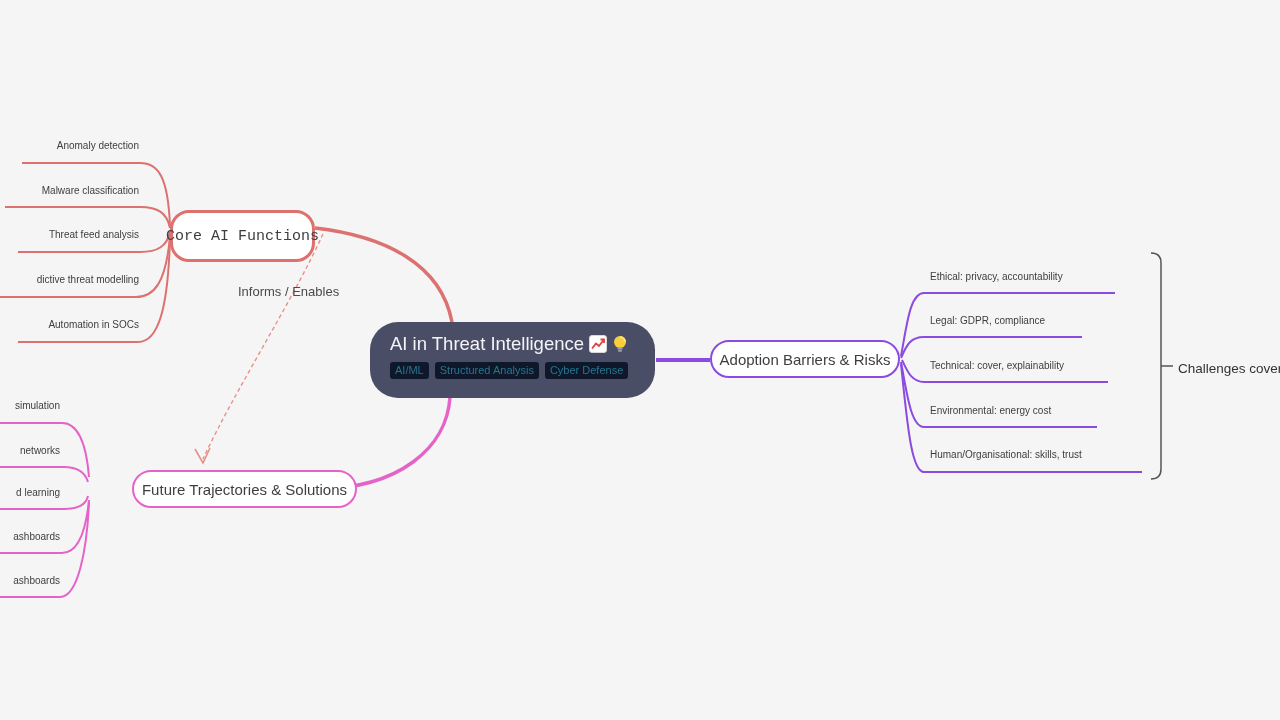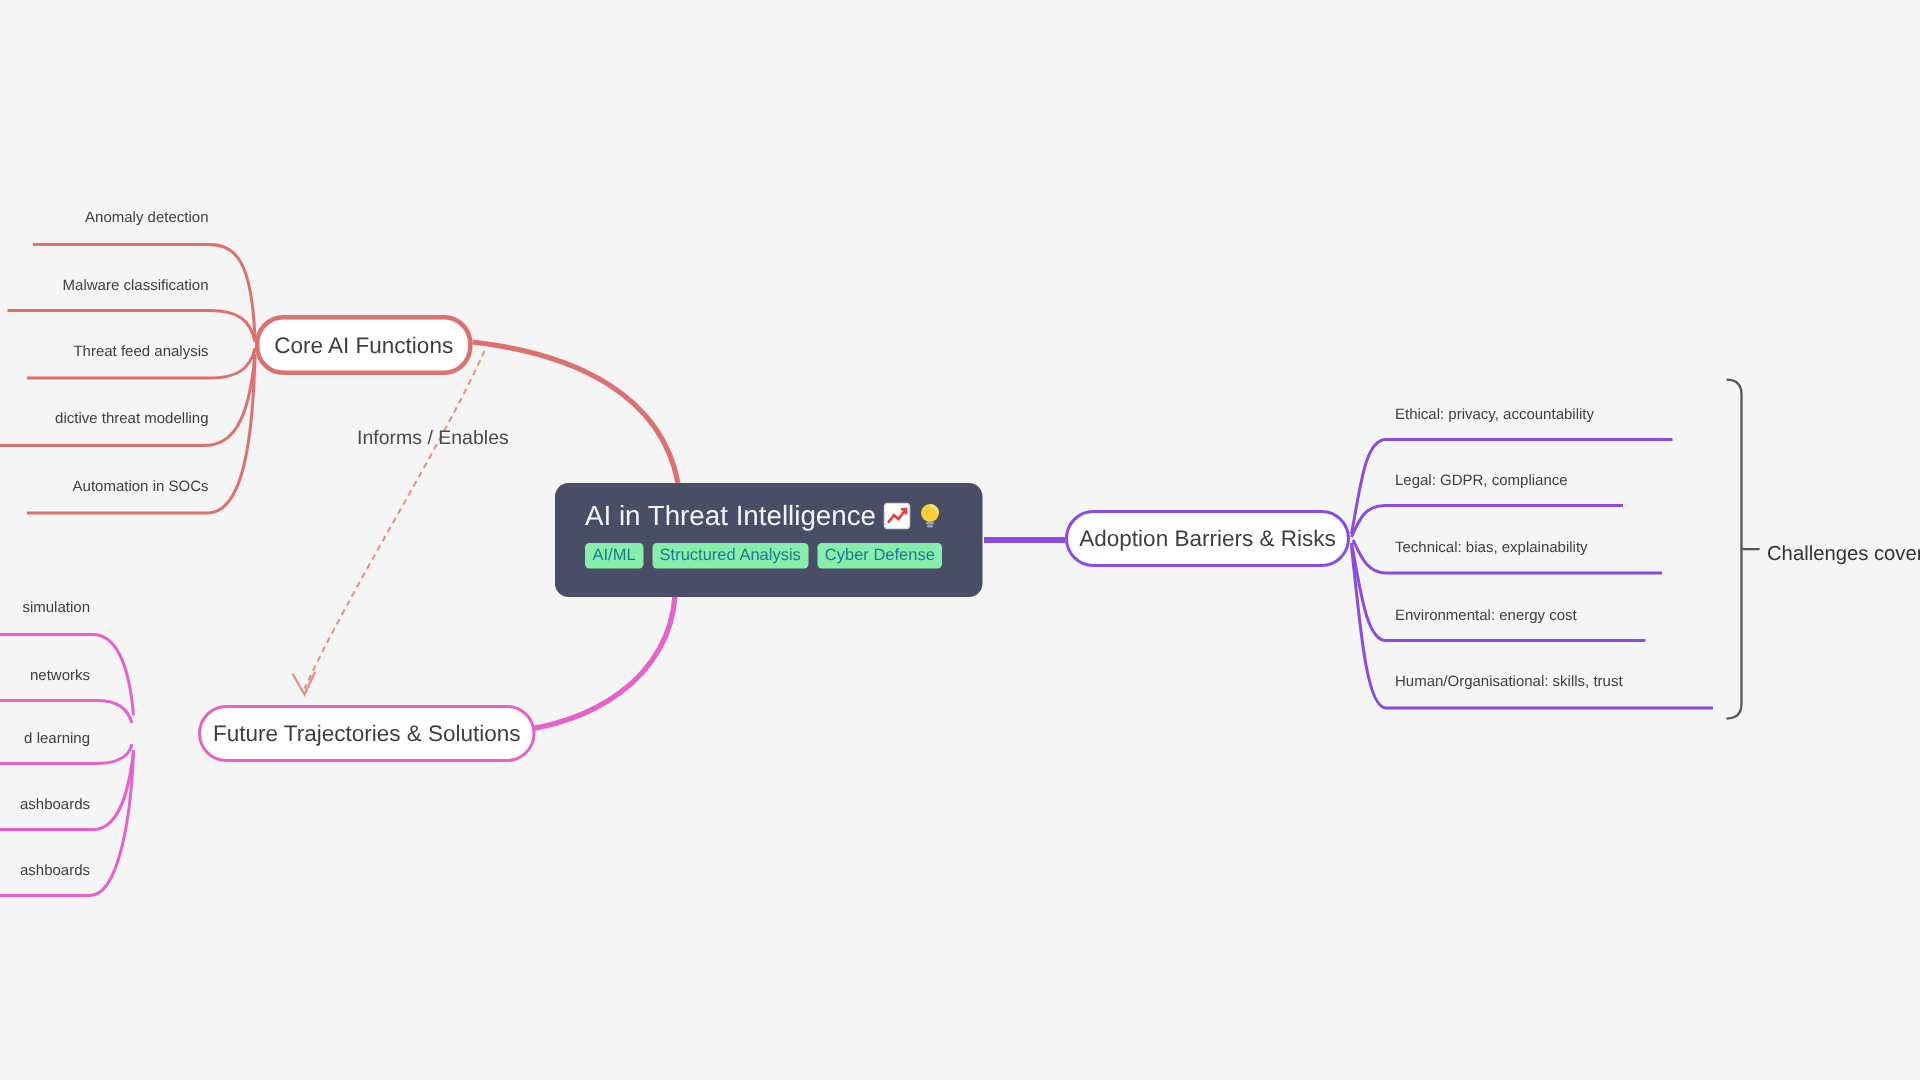--- a/index.html
+++ b/index.html
@@ -11,34 +11,34 @@
   #edges{position:absolute; left:0; top:0; z-index:1;}
   .leaf{
     position:absolute; z-index:2; white-space:nowrap;
     font-size:10px; line-height:21px; color:#3e3e42;
   }
   .bnode{
     position:absolute; z-index:3; background:#ffffff; box-sizing:border-box;
     display:flex; align-items:center; justify-content:center;
     border-radius:19px; font-size:15px; color:#3e3e42; white-space:nowrap;
   }
-  .bnode.core{left:170px; top:210px; width:145px; height:40px; border:3px solid #dd7170;}
+  .bnode.core{left:170px; top:210px; width:145px; height:52px; border:3px solid #dd7170;font-family:Liberation Mono, monospace;}
   .bnode.future{left:88px; top:470px; width:225px; height:38px; border:2.5px solid #e563c8;margin-left:44px;}
   .bnode.adoption{left:710px; top:340px; width:190px; height:38px; border:2.5px solid #8b4ae0;}
   .cnode{
     position:absolute; z-index:3; left:370px; top:322px; width:285px; height:76px;
-    background:#4a4d66; border-radius:9px; box-sizing:border-box;
+    background:#4a4d66; border-radius:28px; box-sizing:border-box;
     padding:11px 14px 0 20px;
   }
   .cnode .title-row{display:flex; align-items:center; gap:5px;}
   .cnode .title{font-size:18.5px; color:#f3f4f8; white-space:nowrap;}
   .cnode .icon{display:inline-flex; align-items:center;}
   .cnode .tags{display:flex; gap:6px; margin-top:7px;}
   .tag{
-    background:#86efac; color:#27758f; font-size:11px; line-height:13px;
+    background:#0f172a; color:#27758f; font-size:11px; line-height:13px;
     padding:2px 5px; border-radius:3px; white-space:nowrap;text-align:right;
   }
   .rel-label{
     position:absolute; z-index:2; left:238px; top:284px;
     font-size:13px; color:#4a4a4a; white-space:nowrap;
   }
   .summary-label{
     position:absolute; z-index:2; left:1178px; top:361px;
     font-size:13.5px; color:#333333; white-space:nowrap;
   }
@@ -114,21 +114,21 @@
   <div class="leaf" style="right:1141px; top:314px;">Automation in SOCs</div>
 
   <div class="leaf" style="right:1220px; top:395px;">simulation</div>
   <div class="leaf" style="right:1220px; top:440px;">networks</div>
   <div class="leaf" style="right:1220px; top:482px;">d learning</div>
   <div class="leaf" style="right:1220px; top:526px;">ashboards</div>
   <div class="leaf" style="right:1220px; top:570px;">ashboards</div>
 
   <div class="leaf" style="left:930px; top:266px;">Ethical: privacy, accountability</div>
   <div class="leaf" style="left:930px; top:310px;">Legal: GDPR, compliance</div>
-  <div class="leaf" style="left:930px; top:355px;">Technical: bias, explainability</div>
+  <div class="leaf" style="left:930px; top:355px;">Technical: cover, explainability</div>
   <div class="leaf" style="left:930px; top:400px;">Environmental: energy cost</div>
   <div class="leaf" style="left:930px; top:444px;">Human/Organisational: skills, trust</div>
 
   <div class="rel-label">Informs / Enables</div>
 
   <div class="summary-label">Challenges cover eth</div>
 
 </div>
 
 </body></html>

